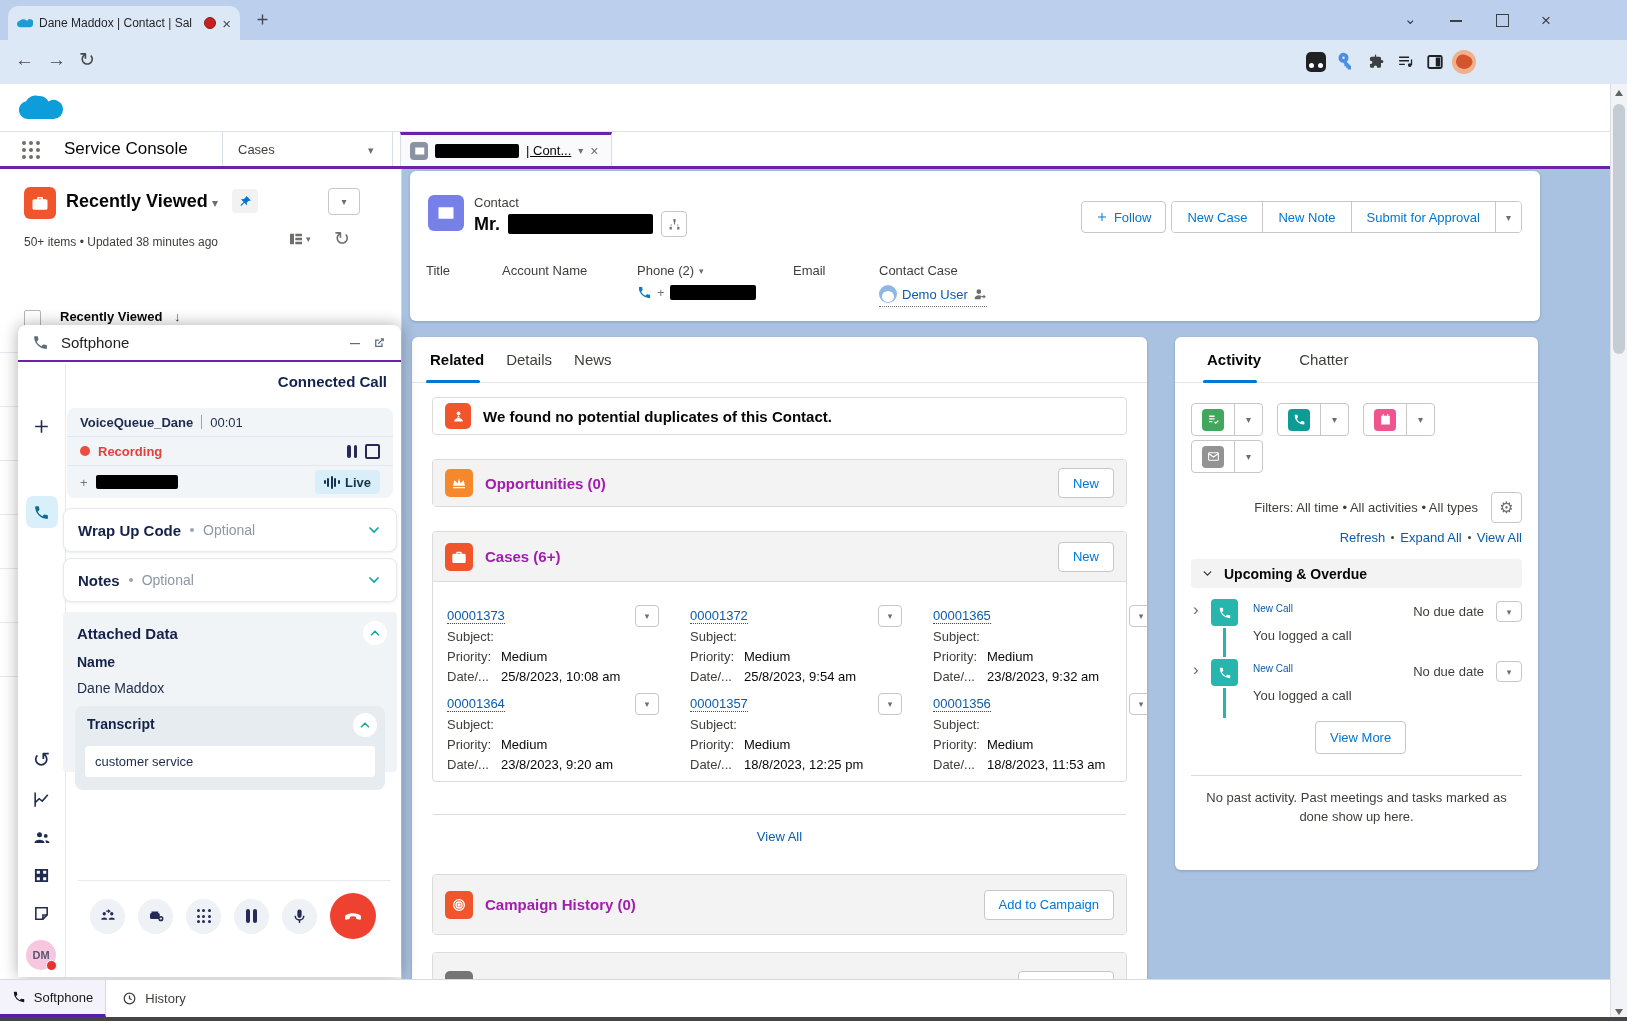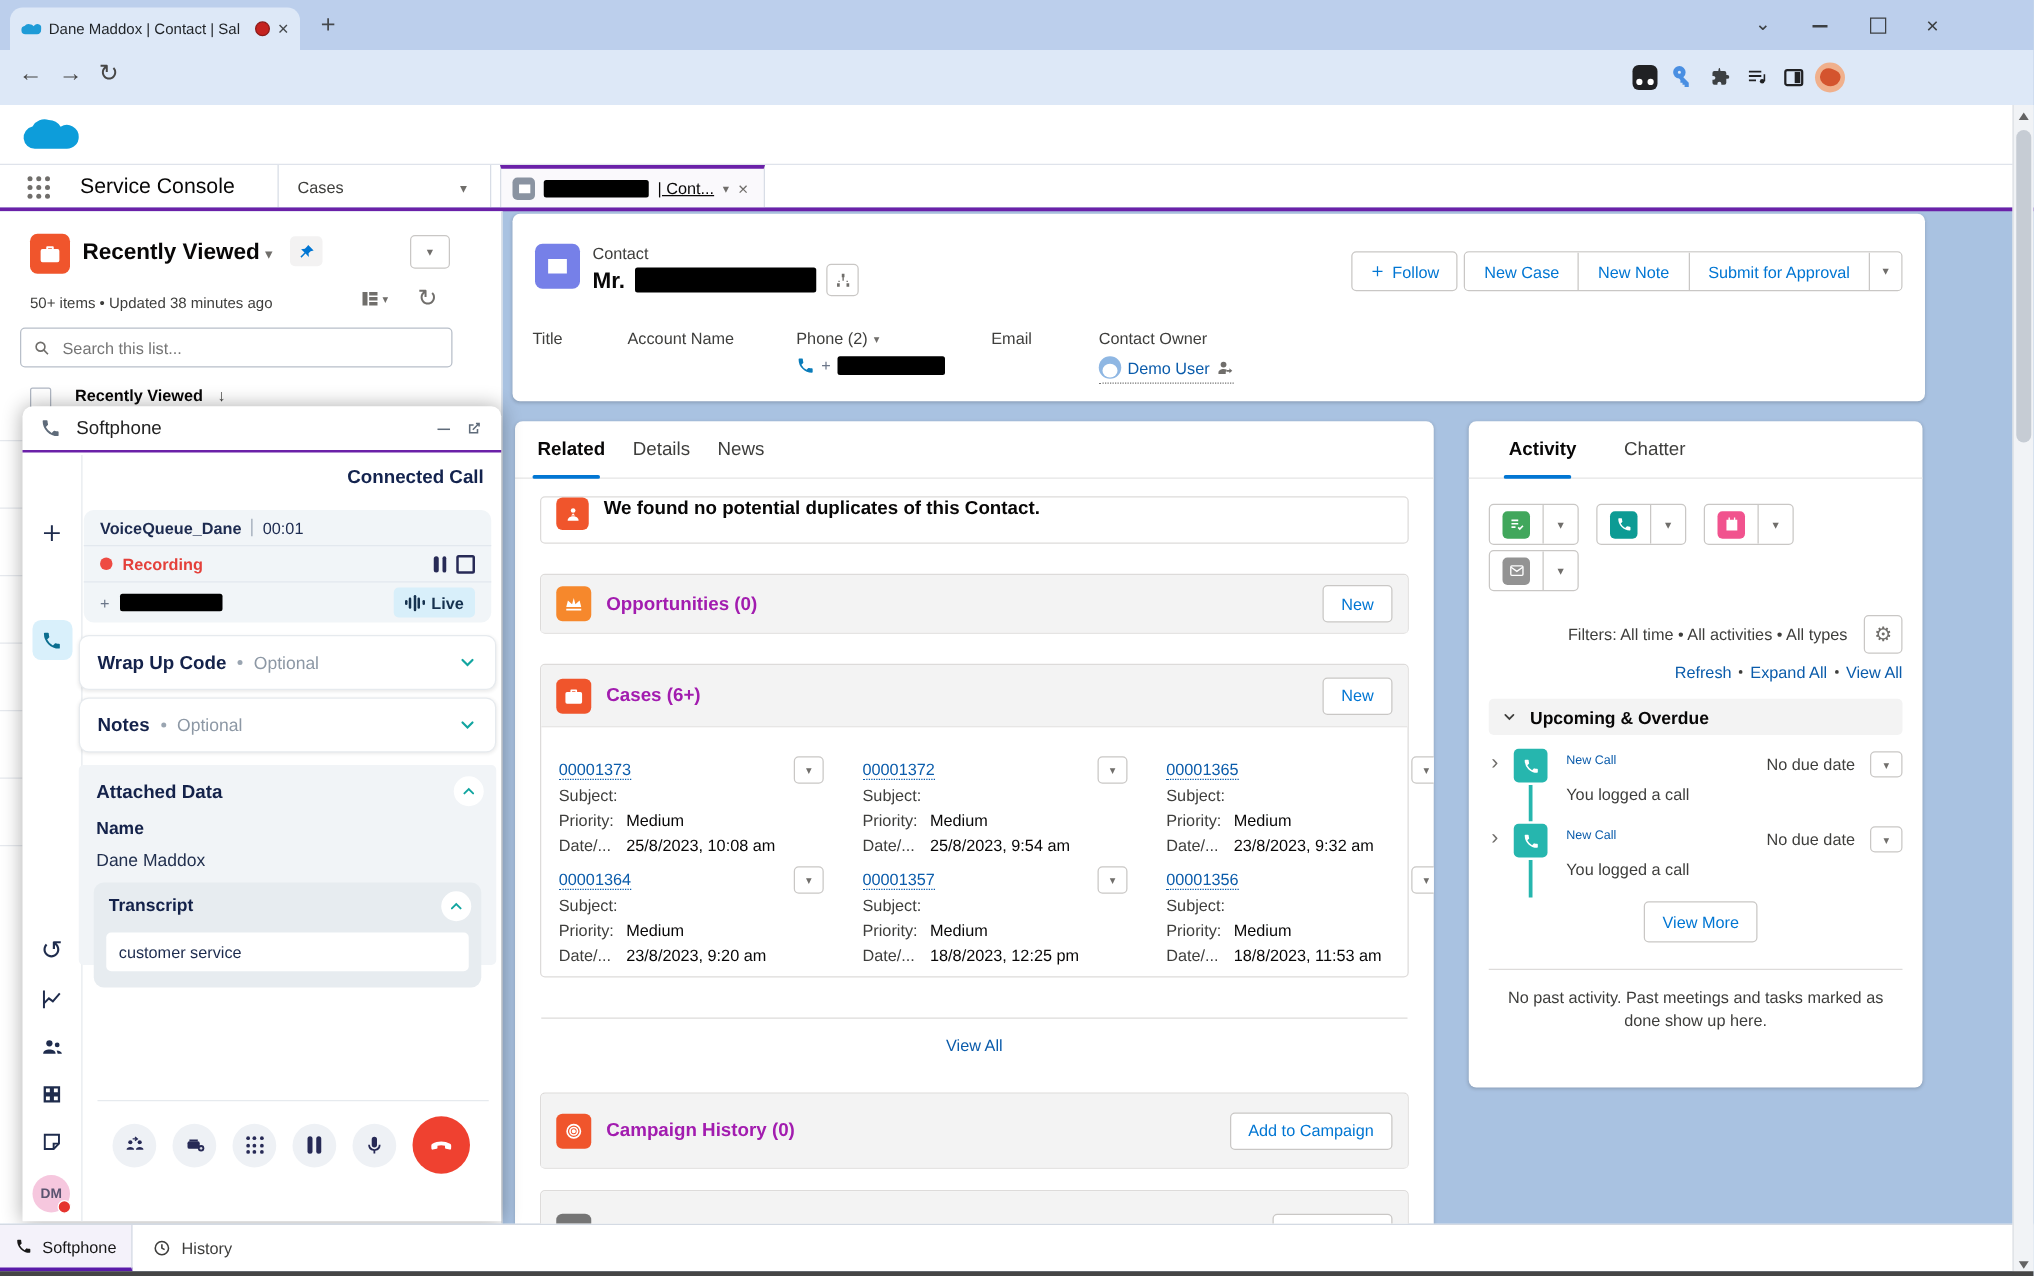--- a/index.html
+++ b/index.html
@@ -136,21 +136,21 @@
   .minav{width:18px;height:18px;border-radius:50%;background:#8fb7e3;position:relative;overflow:hidden}
   .minav i{position:absolute;left:3px;top:6px;width:12px;height:11px;border-radius:50%;background:#fff}
   .bluelink{color:#0b5cab}
 
   
   .mcard{left:412px;top:337px;width:735px;height:642px;background:#fff;border-radius:6px 6px 0 0;box-shadow:0 1px 3px rgba(0,0,0,.18);overflow:hidden}
   .mtabs{position:absolute;left:0;top:0;width:100%;height:46px;border-bottom:1px solid #e5e5e5;box-sizing:border-box;display:flex;align-items:flex-end;gap:0;padding-left:14px}
   .mtab{font-size:15px;color:#3e3e3c;padding:0 18px 14px 4px;position:relative}
   .mtab.on{font-weight:bold;color:#080707}
   .mtab.on:after{content:"";position:absolute;left:0;right:22px;bottom:-1px;height:3px;background:#0176d3;border-radius:2px}
-  .alert{position:absolute;left:20px;top:60px;width:695px;height:38px;border:1px solid #dddbda;border-radius:4px;display:flex;align-items:flex-start;gap:12px;padding:0 12px;box-sizing:border-box}
+  .alert{position:absolute;left:20px;top:60px;width:695px;height:38px;border:1px solid #dddbda;border-radius:4px;display:flex;align-items:center;gap:12px;padding:0 12px;box-sizing:border-box}
   .alert b{font-size:15px;color:#080707}
   .sqicon{width:26px;height:26px;border-radius:5px;display:flex;align-items:center;justify-content:center;flex:none}
   .relbox{position:absolute;left:20px;width:695px;border:1px solid #dddbda;border-radius:4px;box-sizing:border-box;background:#fff}
   .relhead{display:flex;align-items:center;gap:12px;background:#f3f3f3;padding:0 12px;box-sizing:border-box;border-radius:3px 3px 0 0}
   .relhead b{font-size:15px;color:#a21caf;flex:1}
   .newbtn{height:30px;border:1px solid #c9c7c5;background:#fff;color:#0176d3;font-size:13px;border-radius:4px;display:flex;align-items:center;justify-content:center;padding:0 14px;box-sizing:border-box}
   .ctile{position:absolute;width:230px}
   .clink{font-size:13px;color:#0b5cab;border-bottom:1px dotted #0b5cab;display:inline-block}
   .tcaret{position:absolute;right:24px;top:-3px;width:24px;height:22px;border:1px solid #c9c7c5;border-radius:4px;background:#fff;color:#706e6b;font-size:9px;display:flex;align-items:center;justify-content:center;box-sizing:border-box}
   .trow{margin-top:5px;font-size:13px;display:flex}
@@ -385,29 +385,20 @@
       <span style="font-size:10px">▾</span>
     </span>
     <span class="ab lmeta" style="left:24px;top:66px">50+ items • Updated 38 minutes ago</span>
     <span class="ab" style="left:288px;top:62px;display:flex;gap:2px;align-items:center">
       <svg width="16" height="16" viewBox="0 0 24 24" fill="#706e6b">
           <path d="M3 4h6v16H3zM11 4h10v4H11zM11 10h10v4H11zM11 16h10v4H11z"></path>
         </svg>
       <span class="hicon" style="font-size:9px">▾</span>
     </span>
     <span class="ab hicon" style="left:334px;top:58px;font-size:19px">↻</span>
-    <div class="lsearch">
-      <span>
-        <svg width="13" height="13" viewBox="0 0 24 24" fill="none" stroke="#706e6b" stroke-width="2.4">
-            <circle cx="10" cy="10" r="6.5"></circle>
-            <path d="M15 15l6 6"></path>
-          </svg>
-      </span>
-      <input placeholder="Search this list..." style="">
-    </div>
     <span class="ab cbx" style="left:24px;top:141px"></span>
     <span class="ab" style="left:60px;top:140px;font-weight:bold">
       <span>Recently Viewed</span>
       <span style="margin-left:8px;color:#3e3e3c">↓</span>
     </span>
     <span class="lline" style="top:183px"></span>
     <span class="lline" style="top:237px"></span>
     <span class="lline" style="top:291px"></span>
     <span class="lline" style="top:345px"></span>
     <span class="lline" style="top:399px"></span>
@@ -641,21 +632,21 @@
             <path d="M6.62 10.79a15.05 15.05 0 0 0 6.59 6.59l2.2-2.2a1 1 0 0 1 1.02-.24 11.4 11.4 0 0 0 3.57.57 1 1 0 0 1 1 1V20a1 1 0 0 1-1 1A17 17 0 0 1 3 4a1 1 0 0 1 1-1h3.5a1 1 0 0 1 1 1 11.4 11.4 0 0 0 .57 3.57 1 1 0 0 1-.25 1.02l-2.2 2.2z"></path>
           </svg>
         <span style="color:#6b7689">+</span>
         <span class="redact" style="width:86px;height:15px"></span>
       </span>
     </div>
     <div class="fld" style="left:383px">
       <span class="flbl">Email</span>
     </div>
     <div class="fld" style="left:469px">
-      <span class="flbl">Contact Owner</span>
+      <span class="flbl">Contact Case</span>
       <span class="fval ownerline">
         <span class="minav">
             <i></i>
           </span>
         <span class="bluelink">Demo User</span>
         <svg width="14" height="14" viewBox="0 0 24 24" fill="#706e6b">
             <path d="M10 12a4 4 0 1 0-4-4 4 4 0 0 0 4 4zm0 2c-3.3 0-7 1.7-7 5v2h10v-2c0-1.5.8-2.7 2-3.6A12 12 0 0 0 10 14zm8-1l4 3.5L18 20v-2.3h-4v-2.4h4V13z"></path>
           </svg>
       </span>
     </div>

